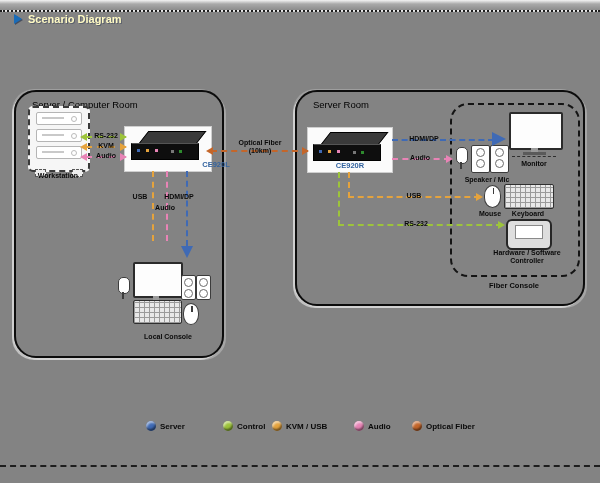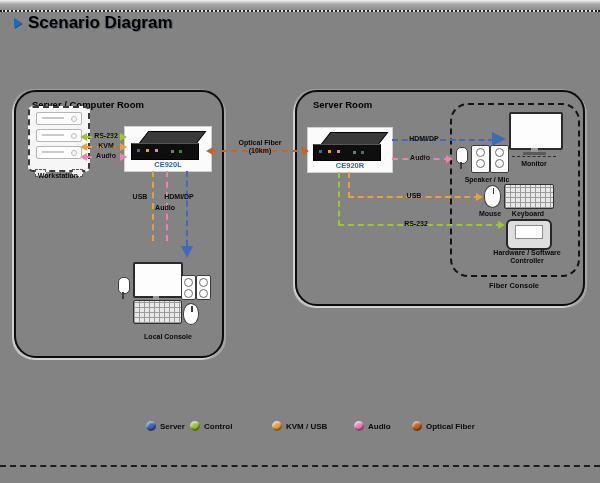--- a/index.html
+++ b/index.html
@@ -6,25 +6,25 @@
   .stage{position:relative;width:600px;height:483px;background:#838383;overflow:hidden;
          font-family:"Liberation Sans",sans-serif;}
   
   .topbar{position:absolute;left:0;top:0;width:600px;height:10px;
           background:linear-gradient(#f4f4f4,#a9a9a9 40%,#8c8c8c);border-bottom:2px dotted #1d1d1d;}
   .bottom-rule{position:absolute;left:0;top:465px;width:600px;height:0;border-top:2px dashed #1d1d1d;}
   
   .title-row{position:absolute;left:14px;top:13px;display:flex;align-items:center;gap:6px;cursor:pointer;}
   .tri{width:0;height:0;border-top:5px solid transparent;border-bottom:5px solid transparent;
        border-left:8px solid #1a6cb8;filter:drop-shadow(1px 1px 0 rgba(10,25,60,.5));}
-  .title-text{font-weight:bold;font-size:17px;color:#000000;text-shadow:1px 1px 0 rgba(10,25,60,.35);}
+  .title-text{font-weight:bold;font-size:11px;color:#fef9c3;text-shadow:1px 1px 0 rgba(10,25,60,.35);}
   
   .room{position:absolute;border:2.5px solid #0c0c0c;border-radius:22px;
         box-shadow:-2px 2px 0 rgba(255,255,255,.5),2px 2px 0 rgba(255,255,255,.28),-2px -1px 0 rgba(255,255,255,.22);z-index:1;}
-  .room-title{position:absolute;left:16px;top:7px;font-weight:bold;font-size:9.5px;color:#000;}
+  .room-title{position:absolute;left:16px;top:7px;font-weight:normal;font-size:9.5px;color:#000;}
   .subbox{position:absolute;border:2px dashed #141414;border-radius:18px;z-index:2;}
   
   .lbl{position:absolute;font-weight:bold;font-size:7px;line-height:8px;color:#0a0a0a;
        text-align:center;white-space:nowrap;z-index:6;}
   .dev-label{position:absolute;font-weight:bold;font-size:7.5px;color:#33639f;text-align:center;z-index:6;}
   
   .hl{position:absolute;height:0;border-top:2px dashed;z-index:4;}
   .vl{position:absolute;width:0;border-left:2px dashed;z-index:4;}
   .c-vid{border-color:#3f6ab5;} .c-ctl{border-color:#9dc43b;} .c-kvm{border-color:#e5a33d;}
   .c-aud{border-color:#e884b6;} .c-fib{border-color:#c4662a;}
@@ -113,21 +113,21 @@
   <div class="ar ar-l" style="--c:#e884b6;left:80px;top:153px;"></div>
   <div class="ar ar-r" style="--c:#e884b6;left:120px;top:153px;"></div>
   <div class="lbl" style="left:84px;top:152px;width:44px;">Audio</div>
 
   <div class="card" style="left:125px;top:127px;width:86px;height:44px;"></div>
   <div class="device" style="left:131px;top:131px;width:74px;height:30px;">
     <div class="dev-top"></div>
     <div class="dev-front"></div>
     <div class="dev-ports"></div>
   </div>
-  <div class="dev-label" style="left:125px;top:160px;width:86px;">CE920L</div>
+  <div class="dev-label" style="left:125px;top:160px;width:86px;padding-left:48px;">CE920L</div>
 
   <div class="hl c-fib" style="left:211px;top:150px;width:97px;"></div>
   <div class="ar ar-l" style="--c:#c4662a;left:206px;top:147px;"></div>
   <div class="ar ar-r" style="--c:#c4662a;left:302px;top:147px;"></div>
   <div class="lbl" style="left:222px;top:139px;width:76px;">
     <span>Optical Fiber</span><br>
     <span>(10km)</span>
   </div>
 
   <div class="vl c-kvm" style="left:152px;top:171px;height:70px;"></div>
@@ -213,21 +213,21 @@
     </div>
   <div class="lbl" style="left:478px;top:249px;width:98px;">
     <span>Hardware / Software</span><br>
     <span>Controller</span>
   </div>
 
   <div class="lg" style="left:146px;">
     <span class="dot d0"></span>
     <span>Server</span>
   </div>
-  <div class="lg" style="left:190px;">
+  <div class="lg" style="left:223px;">
     <span class="dot d1"></span>
     <span>Control</span>
   </div>
   <div class="lg" style="left:272px;">
     <span class="dot d2"></span>
     <span>KVM / USB</span>
   </div>
   <div class="lg" style="left:354px;">
     <span class="dot d3"></span>
     <span>Audio</span>

